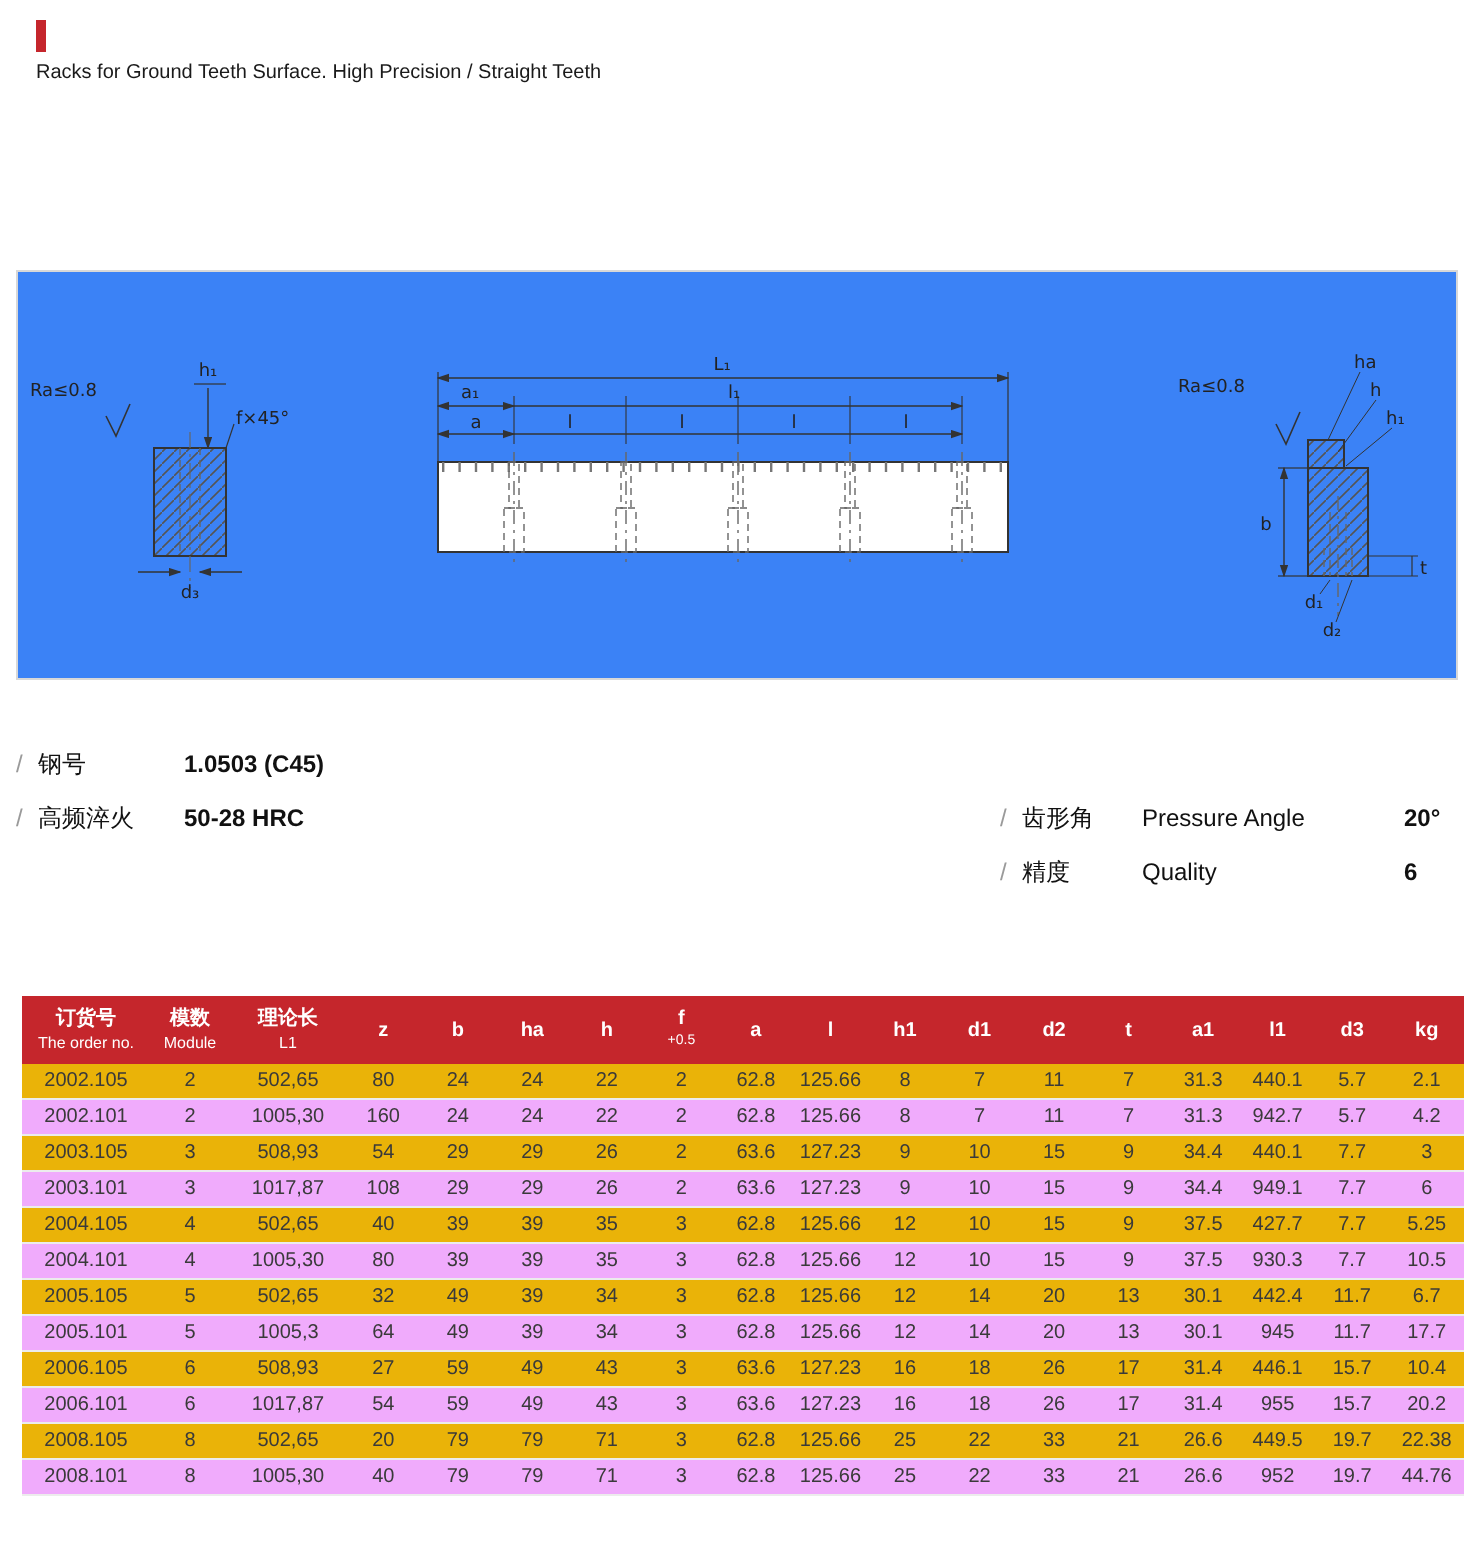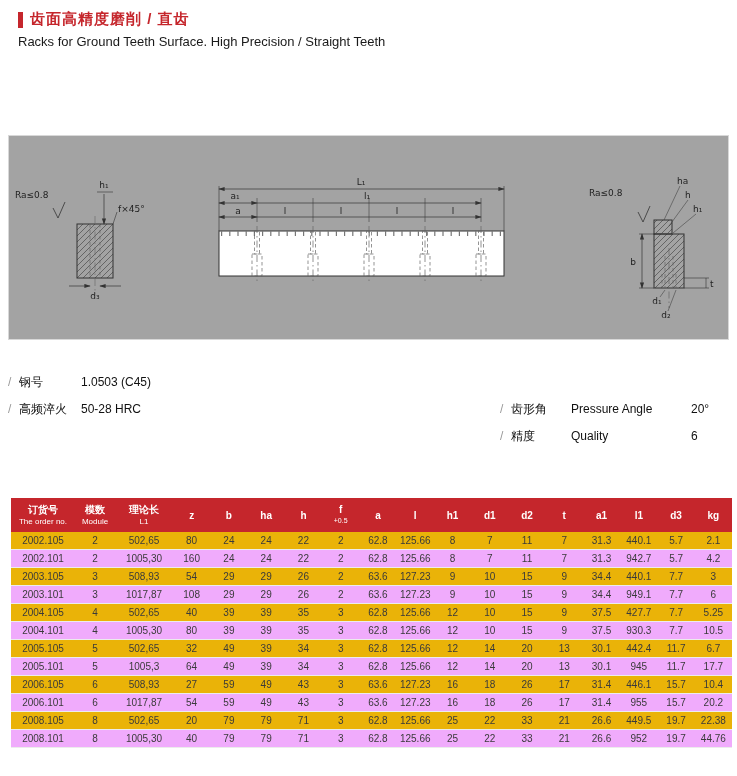--- a/index.html
+++ b/index.html
@@ -4,39 +4,39 @@
 <style>
   html,body { margin:0; padding:0; background:#fff; }
   .page { position:relative; width:737px; height:776px; background:#fff;
           font-family:"Liberation Sans", sans-serif; overflow:hidden; }
 
   
   .page-header { position:absolute; top:10px; left:18px; }
   .title-row { display:flex; align-items:center; }
   .accent-bar { width:5px; height:16px; background:#c5262c; margin-right:7px; }
   .title-zh { font-size:15px; font-weight:bold; color:#c5262c; margin:0; letter-spacing:1px; }
-  .subtitle { font-size:13px; color:#1a1a1a; margin-top:5px; margin-left:0; }
+  .subtitle { font-size:10px; color:#1a1a1a; margin-top:5px; margin-left:0; }
 
   
   .drawing-box { position:absolute; top:135px; left:8px; width:719px; height:203px;
-                 border:1px solid #d8d8d8; background:#a3a3a3; }
+                 border:1px solid #d8d8d8; background:#3b82f6; }
   .drawing-box svg { display:block; }
   .drawing-box text { font-family:"DejaVu Sans",sans-serif; font-size:9px; fill:#222; }
 
   
   .specs { position:absolute; top:374px; left:8px; width:721px; display:flex; }
   .spec-col-left  { width:492px; }
   .spec-col-right { width:229px; }
   .spec-row { display:flex; align-items:baseline; height:27px; font-size:12px; color:#111; }
   .spec-prefix { width:11px; color:#9a9a9a; }
   .spec-zh { width:62px; }
   .spec-col-right .spec-zh { width:60px; }
   .spec-en { width:184px; }
   .spec-col-right .spec-en { width:120px;margin-top:28px; }
-  .spec-value { font-weight:normal; }
+  .spec-value { font-weight:bold;margin-left:11px; }
 
   
   .spec-table { position:absolute; top:498px; left:11px; width:721px; font-size:10px; }
   .thead, .tr { display:grid; grid-template-columns:64px 40px 58px repeat(15, 1fr); }
   .thead { background:#c5262c; color:#fff; height:34px; }
   .th { display:flex; flex-direction:column; align-items:center; justify-content:center;
         font-weight:bold; font-size:10px; line-height:11px; }
   .th sup { font-size:7px; font-weight:normal; }
   .th-zh { font-size:10px; }
   .th-en { font-size:8px; font-weight:normal; margin-top:1px; }
@@ -46,21 +46,20 @@
         border-bottom:1px solid #ececec; color:#3a3a3a; overflow:hidden; }
 </style>
 </head>
 <body>
 
 <div class="page">
 
   <header class="page-header">
     <div class="title-row">
       <span class="accent-bar"></span>
-      <h1 class="title-zh">齿面高精度磨削 / 直齿</h1>
     </div>
     <div class="subtitle">Racks for Ground Teeth Surface. High Precision / Straight Teeth</div>
   </header>
 
   <section class="drawing-box">
     <svg width="719" height="203" viewBox="0 0 719 203">
       <defs>
         <pattern id="hatch" width="6" height="6" patternUnits="userSpaceOnUse">
           <path d="M0,6 L6,0" stroke="#555" stroke-width="0.8"></path>
         </pattern>

